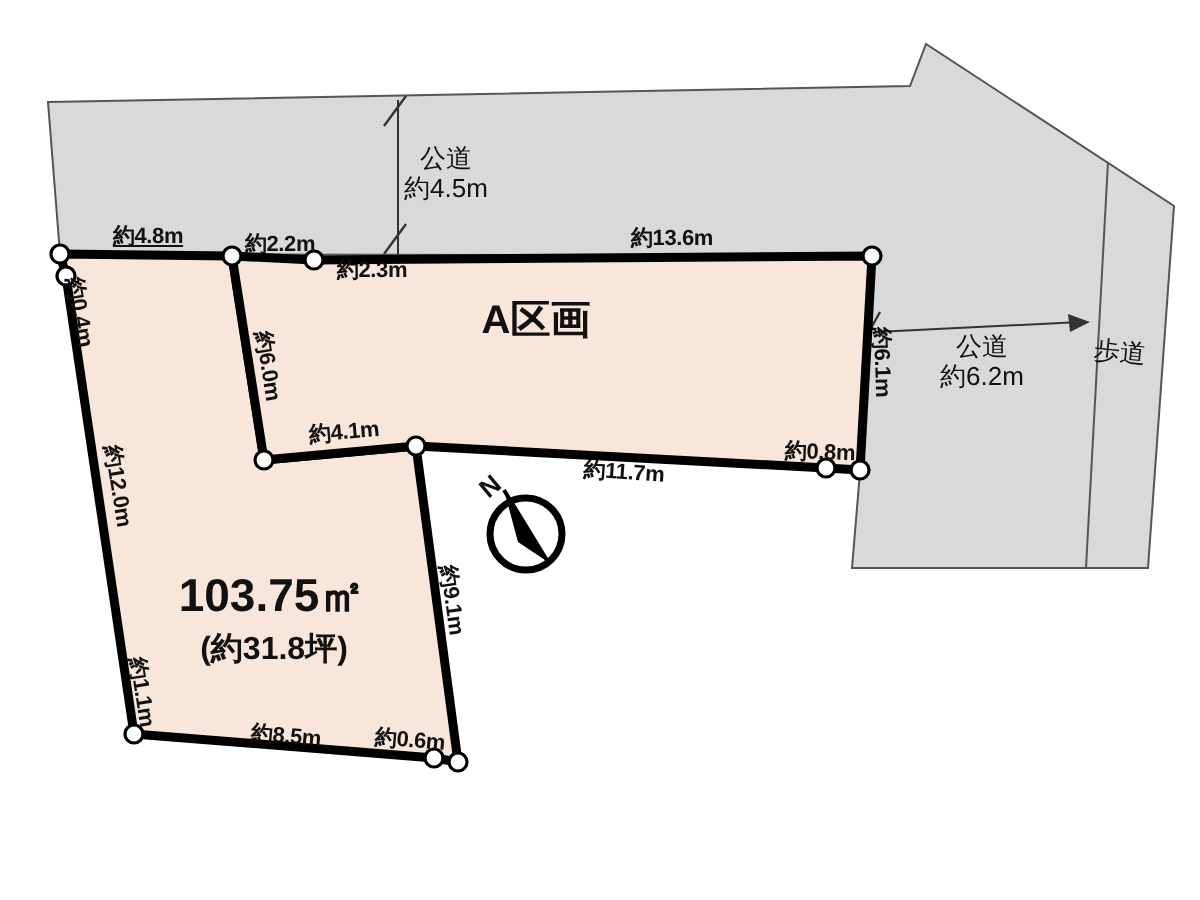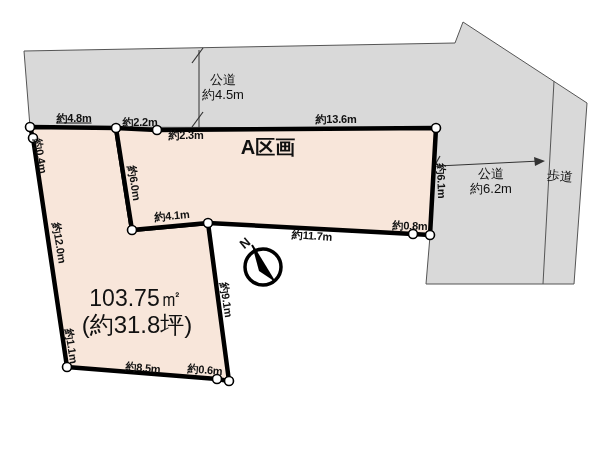--- a/index.html
+++ b/index.html
@@ -13,22 +13,22 @@
   .lbl{
     position:absolute;white-space:nowrap;
     transform:translate(-50%,-50%);
     color:#111;
   }
   .dim{font-size:11px;font-weight:bold;letter-spacing:-0.2px;}
   .road-lbl{font-size:13px;text-align:center;line-height:1.18;}
   .plot-name{font-size:20px;font-weight:bold;}
   .plot-area{font-size:22px;font-weight:bold;letter-spacing:-0.5px;}
   .b-name{font-size:21px;font-weight:bold;}
-  .b-m2{font-size:23px;font-weight:normal;text-align:right;}
-  .b-tsubo{font-size:24px;font-weight:normal;}
+  .b-m2{font-size:23px;font-weight:bold;text-align:right;}
+  .b-tsubo{font-size:16px;font-weight:bold;}
   .note{font-size:19px;font-weight:normal;letter-spacing:0.5px;}
   .north{font-size:13px;font-weight:bold;}
   .r80{transform:translate(-50%,-50%) rotate(80deg);}
   .r81{transform:translate(-50%,-50%) rotate(81deg);}
   .r82{transform:translate(-50%,-50%) rotate(82deg);}
   .r88{transform:translate(-50%,-50%) rotate(88deg);}
   .rm5{transform:translate(-50%,-50%) rotate(-5deg);}
   .r4{transform:translate(-50%,-50%) rotate(4deg);}
   .r5{transform:translate(-50%,-50%) rotate(5deg);}
   .r6{transform:translate(-50%,-50%) rotate(6deg);}
@@ -103,21 +103,21 @@
   <div class="lbl road-lbl" style="left:223px;top:87px;">
     <div>公道</div>
     <div>約4.5m</div>
   </div>
   <div class="lbl road-lbl" style="left:491px;top:181px;">
     <div>公道</div>
     <div>約6.2m</div>
   </div>
   <div class="lbl road-lbl r6" style="left:560px;top:176px;">歩道</div>
 
-  <div class="lbl plot-name" style="left:268px;top:147px;">A区画</div>
+  <div class="lbl plot-name" style="left:268px;top:160px;">A区画</div>
 
   <div class="lbl b-m2" style="left:136px;top:298px;">103.75㎡</div>
   <div class="lbl b-tsubo" style="left:137px;top:325px;">(約31.8坪)</div>
 
   <div class="lbl north rm40" style="left:245px;top:243px;">N</div>
 
 
 </div>
 
 </body></html>

